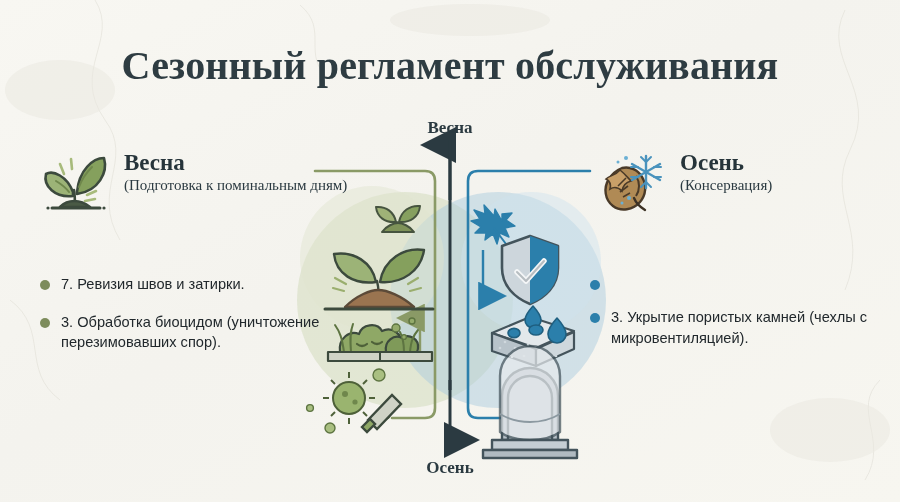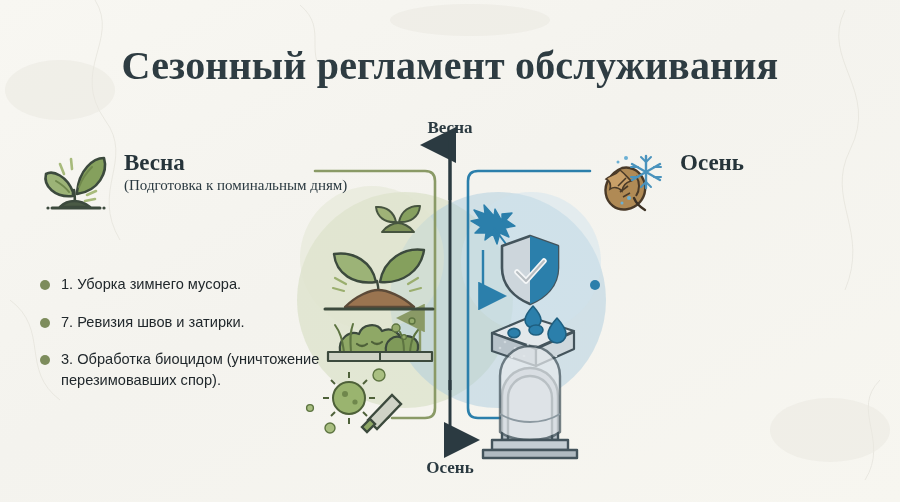--- a/index.html
+++ b/index.html
@@ -295,38 +295,39 @@
         </g>
         <g fill="#6bb0d4">
           <circle cx="30" cy="10" r="2"></circle>
             <circle cx="22" cy="14" r="1.5"></circle>
           <circle cx="33" cy="50" r="2"></circle>
             <circle cx="26" cy="55" r="1.5"></circle>
         </g>
       </svg>
       <div class="head-text">
         <div class="head-title">Осень</div>
+        <div class="head-sub">(Консервация)</div>
       </div>
     </div>
   </div>
 
   <div class="bullets" id="spring-bullets">
     <div class="bullet">
       <span class="dot green"></span>
-      <span class="btext">1. Уборка зимнего мусора.</span>
-    </div>
-    <div class="bullet">
-      <span class="dot green"></span>
       <span class="btext">7. Ревизия швов и затирки.</span>
     </div>
     <div class="bullet">
       <span class="dot green"></span>
       <span class="btext">3. Обработка биоцидом (уничтожение перезимовавших спор).</span>
     </div>
   </div>
 
   <div class="bullets" id="autumn-bullets">
     <div class="bullet">
       <span class="dot blue"></span>
     </div>
+    <div class="bullet">
+      <span class="dot blue"></span>
+      <span class="btext">3. Укрытие пористых камней (чехлы с микровентиляцией).</span>
+    </div>
   </div>
 
 </div>
 
 </body></html>

